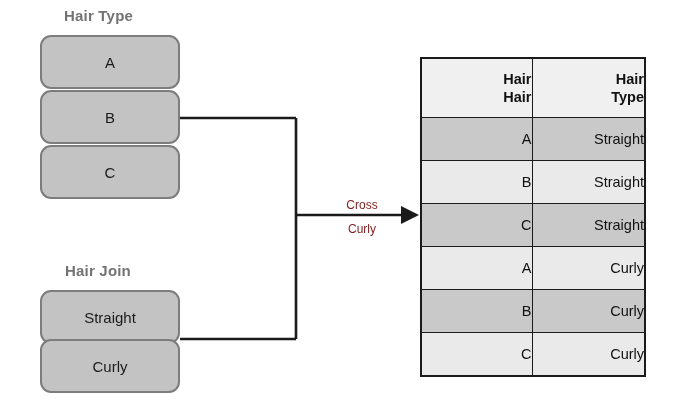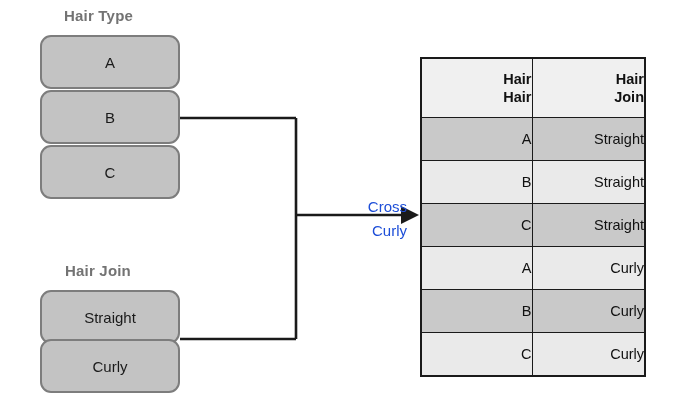--- a/index.html
+++ b/index.html
@@ -60,23 +60,23 @@
     left: 0;
     top: 0;
     width: 700px;
     height: 413px;
     pointer-events: none;
   }
 
   
   .join-label {
     position: absolute;
-    font-size: 15px;
-    color: #1d4ed8;
-    text-align: right;
+    font-size: 12px;
+    color: #7f1d1d;
+    text-align: center;
     width: 90px;
     left: 317px;
     white-space: nowrap;
   }
   #join-label-top { top: 198px; }
   #join-label-bottom { top: 222px; }
 
   
   #result-table {
     position: absolute;
@@ -169,21 +169,21 @@
     <col class="col-style">
   </colgroup>
   <thead>
     <tr>
       <th>
         <span class="th-line">Hair</span>
         <span class="th-line">Hair</span>
       </th>
       <th>
         <span class="th-line">Hair</span>
-        <span class="th-line">Join</span>
+        <span class="th-line">Type</span>
       </th>
     </tr>
   </thead>
   <tbody>
     <tr class="row-dark">
       <td>A</td>
       <td>Straight</td>
     </tr>
     <tr class="row-light">
       <td>B</td>

